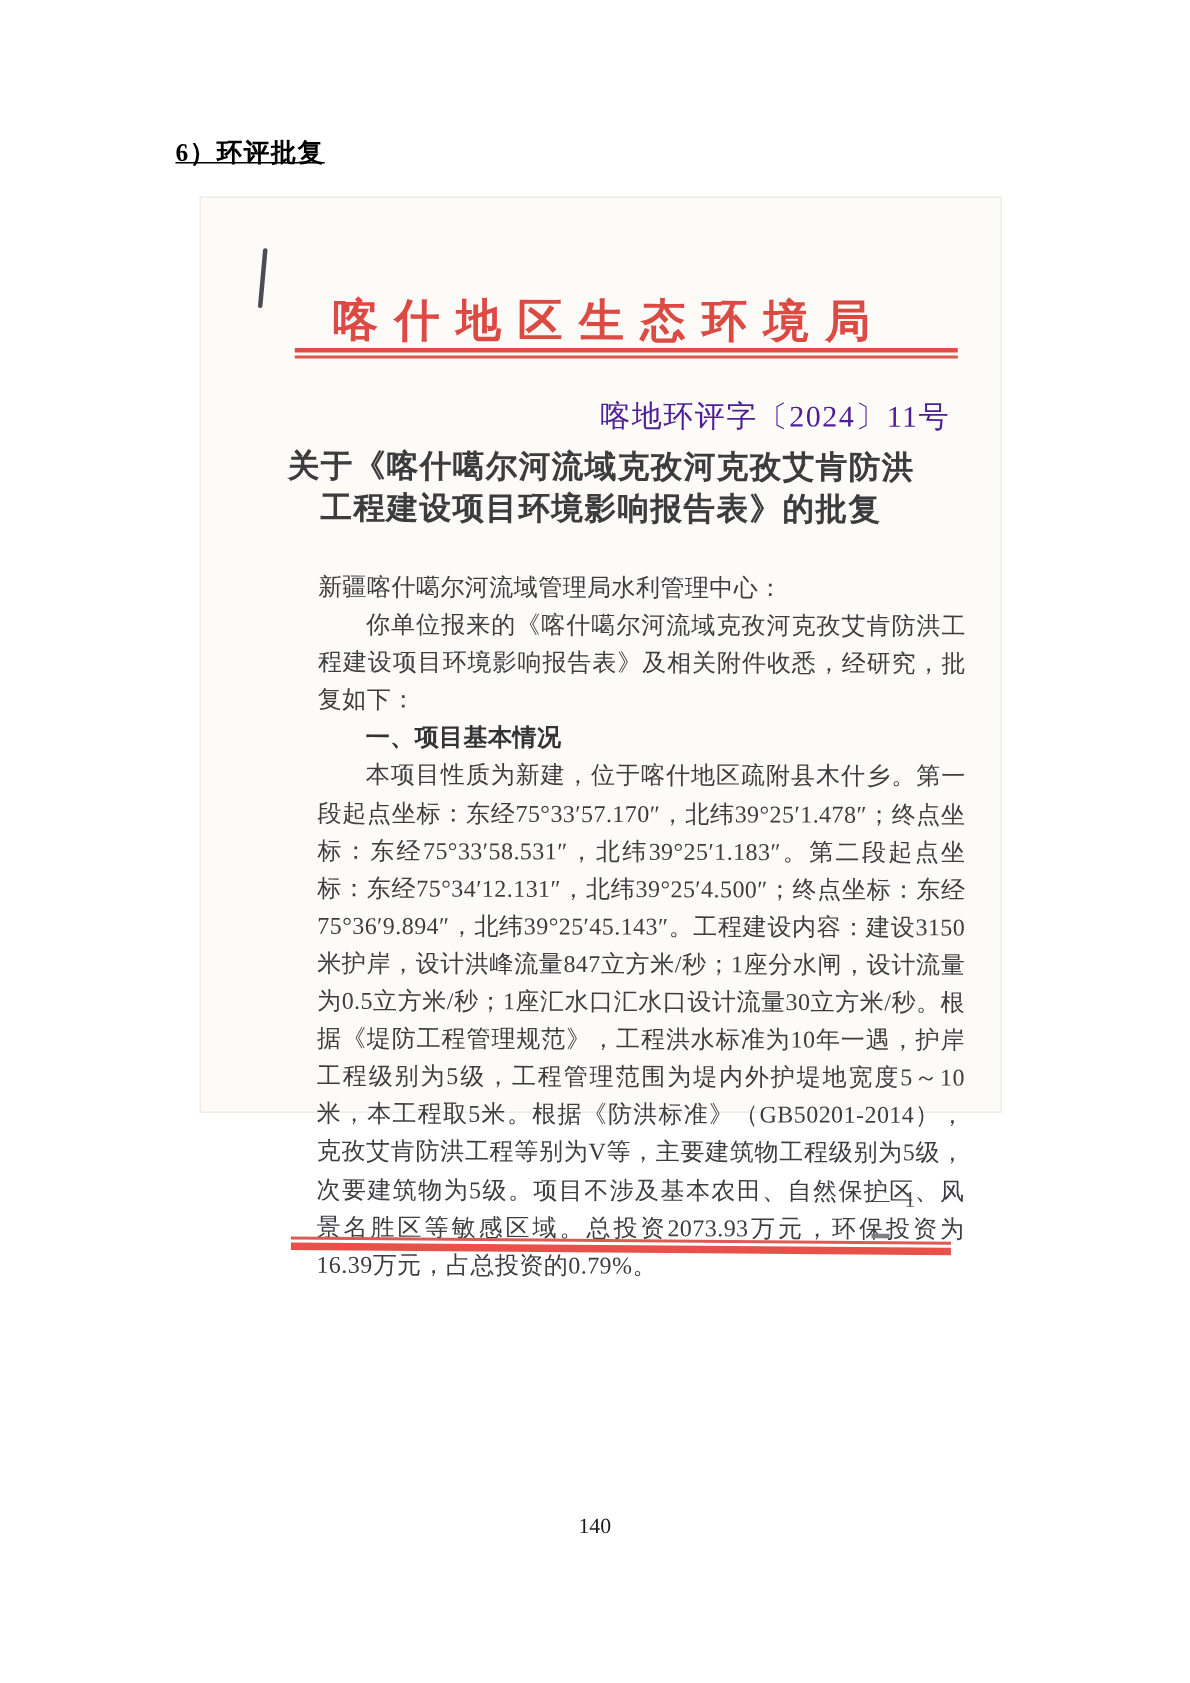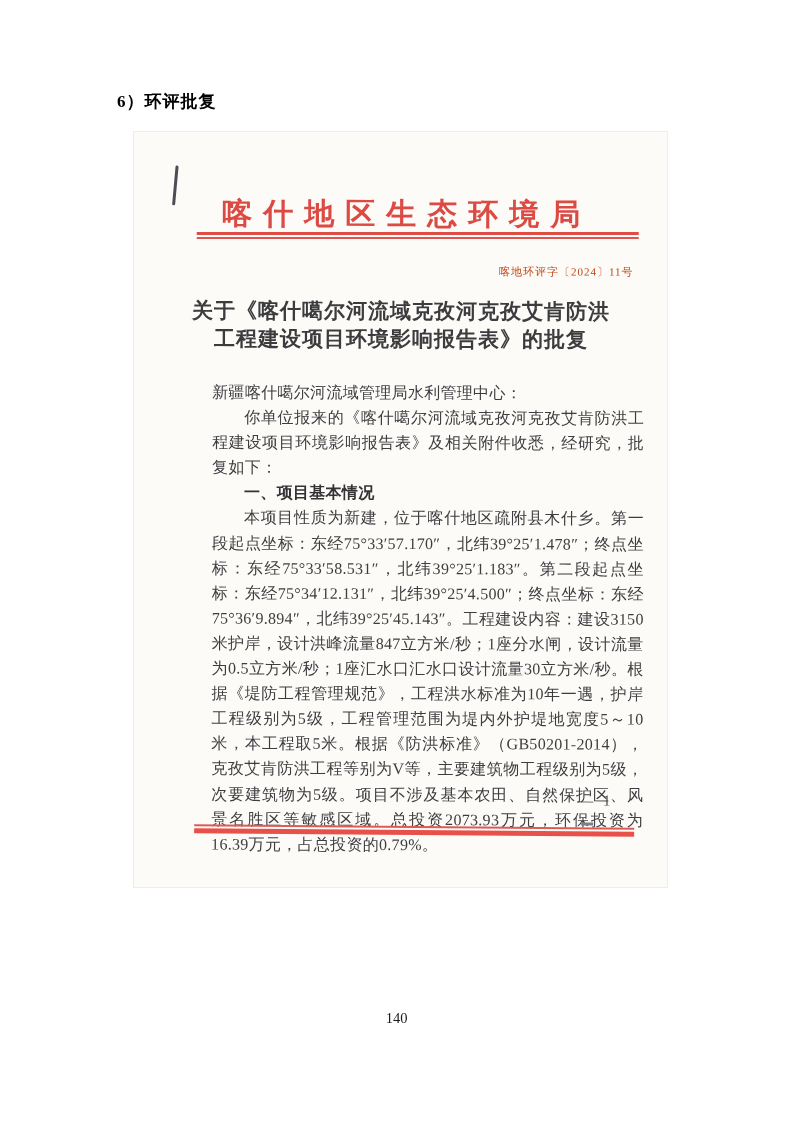--- a/index.html
+++ b/index.html
@@ -10,26 +10,27 @@
     position: relative;
     overflow: hidden;
   }
   .canvas { position: absolute; inset: 0; }
 
   
   .section-heading {
     position: absolute; left: 117px; top: 90px;
     font-size: 17px; font-weight: bold; color: #000;
     letter-spacing: 1px;
+    text-decoration: underline;
   }
 
   
   .scan {
     position: absolute; left: 133px; top: 131px;
-    width: 535px; height: 757px;
+    width: 535px; height: 611px;
     background: #fcfbf8;
     border: 1px solid #f0ede7;
     box-sizing: border-box;
   }
   .scan-inner { position: absolute; inset: 0; transform: rotate(0.15deg); }
 
   .pen-mark {
     position: absolute; left: 39px; top: 34px;
     width: 2.5px; height: 40px; background: #4b4c55;
     transform: rotate(5deg); border-radius: 2px;
@@ -42,21 +43,21 @@
     letter-spacing: 11px; text-indent: 11px;
     white-space: nowrap;
   }
 
   .lh-rule { position: absolute; top: 100px; left: 62px; width: 442px; transform: rotate(-0.15deg); }
   .lh-rule .r1 { height: 3px; background: #e04c46; margin-bottom: 2px; }
   .lh-rule .r2 { height: 2px; background: #e05550; }
 
   .doc-number {
     position: absolute; top: 132px; right: 34px;
-    font-size: 11px; color: #c2410c; letter-spacing: 1px;
+    font-size: 20px; color: #4c1d95; letter-spacing: 1px;
     white-space: nowrap;
   }
 
   .doc-title {
     position: absolute; top: 165px; left: 30px; right: 30px;
     text-align: center; font-size: 21px; font-weight: bold;
     color: #3c3c3e; line-height: 28px; letter-spacing: 1px;
   }
 
   .doc-body {

